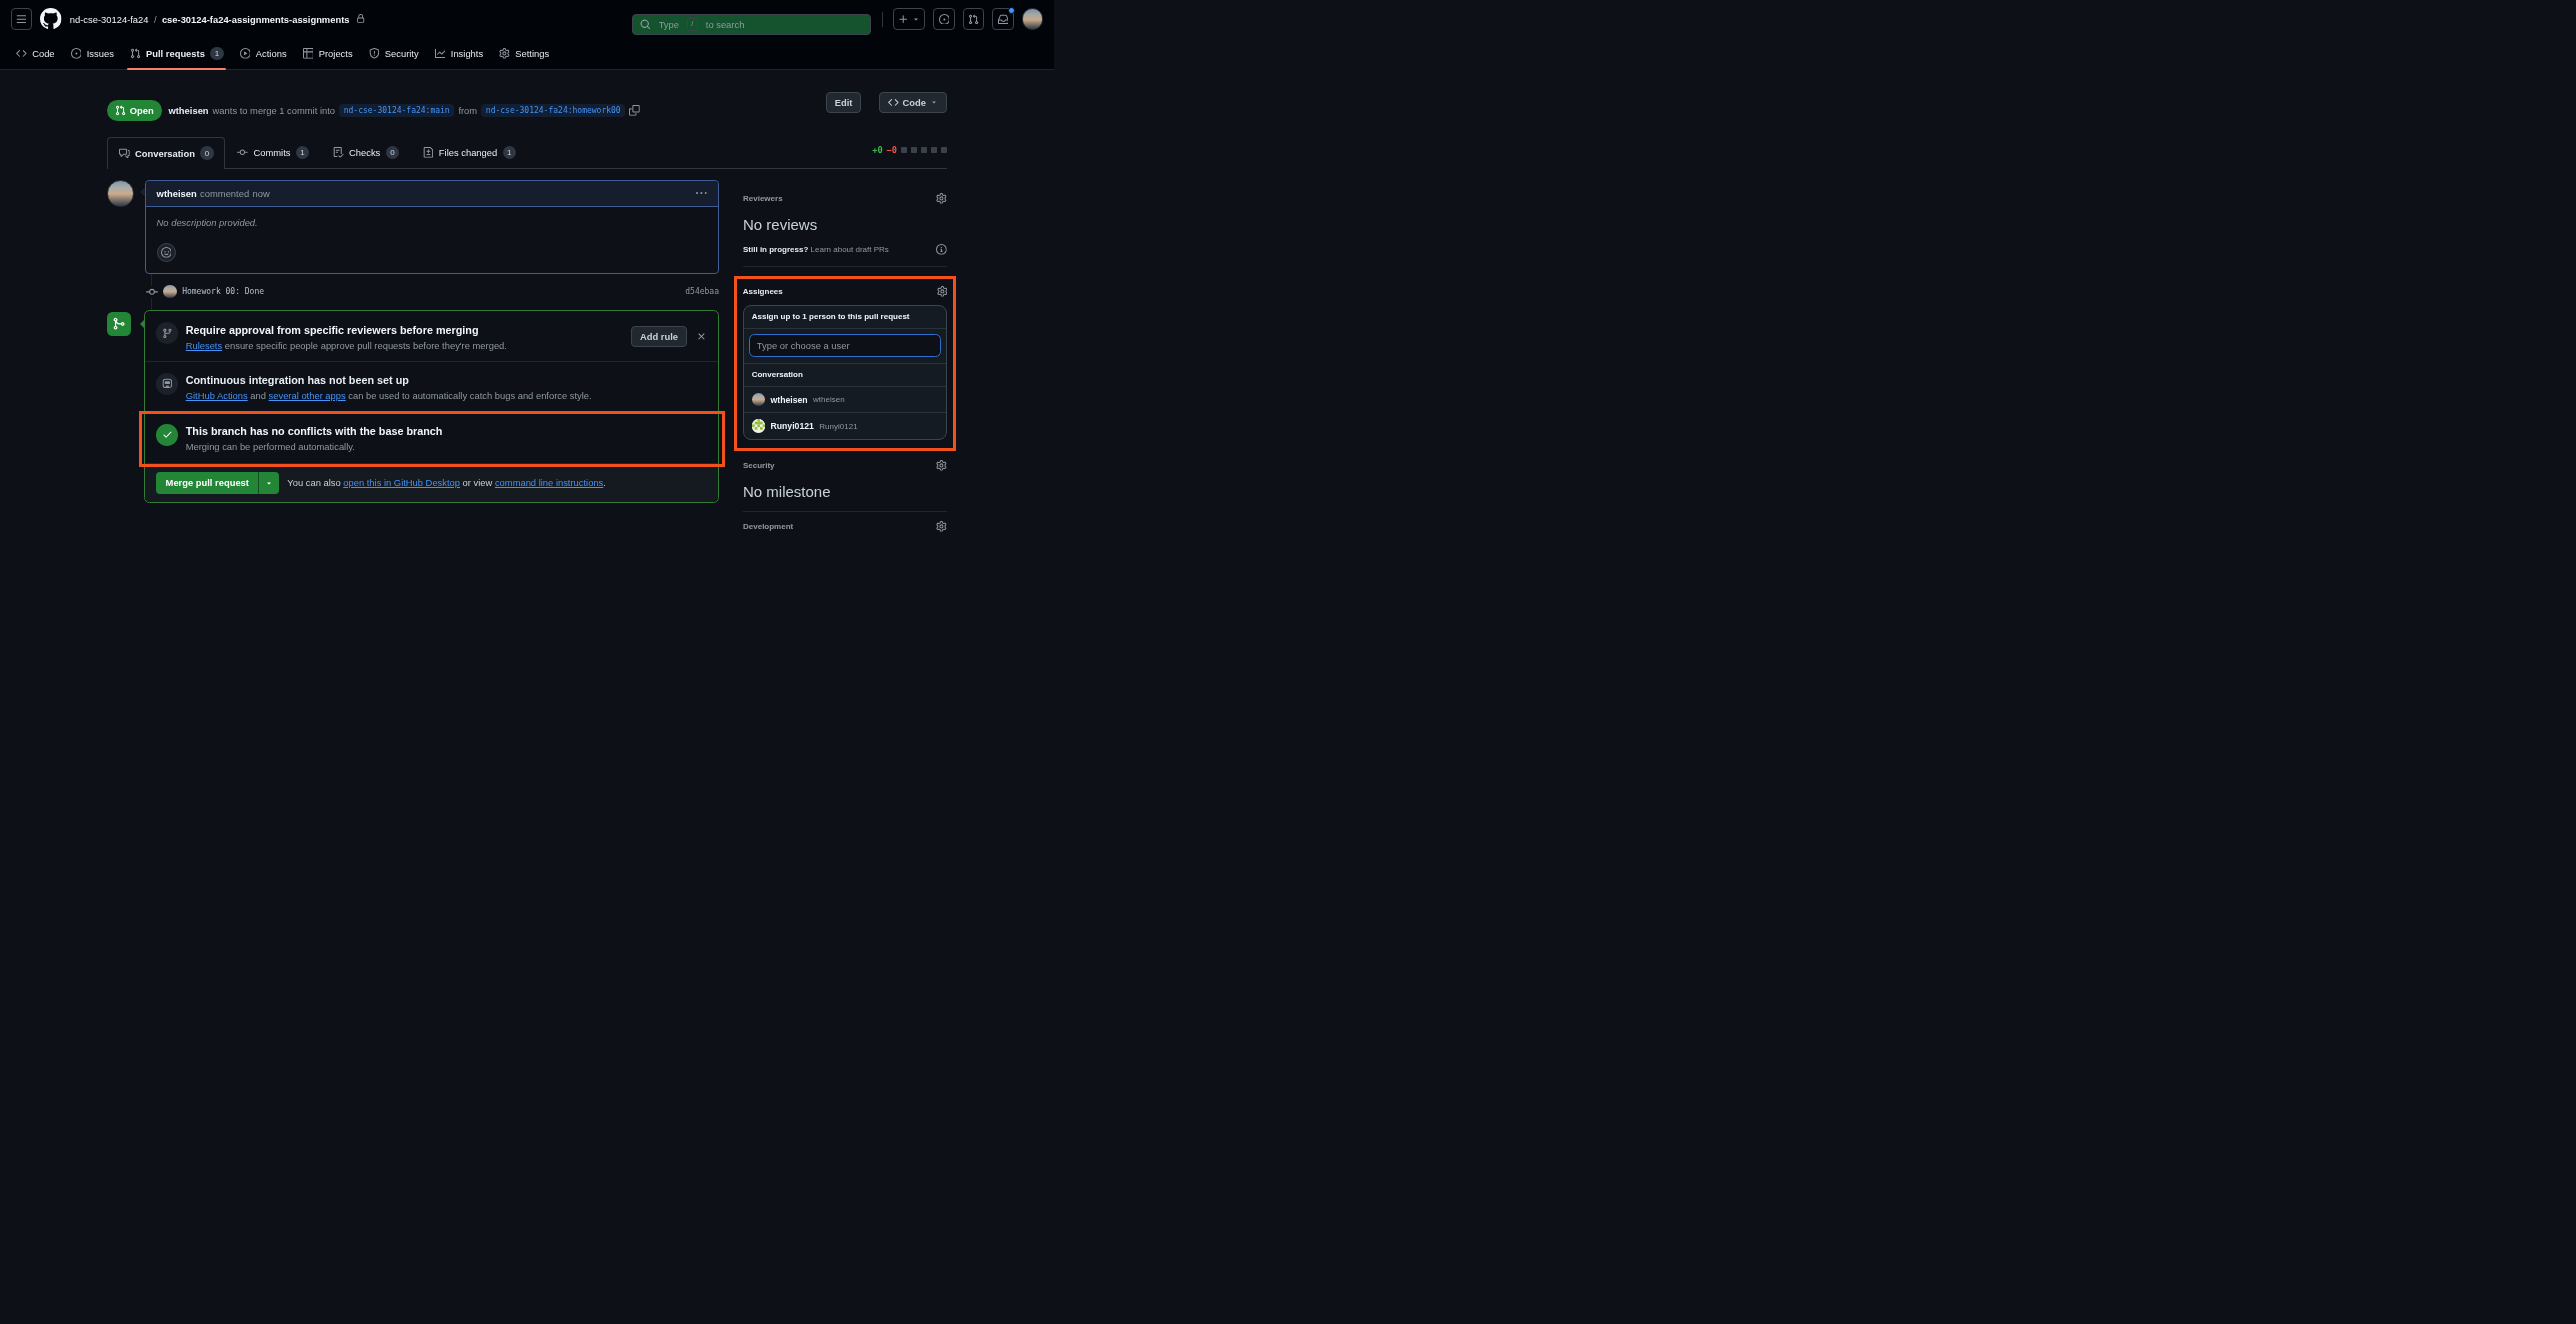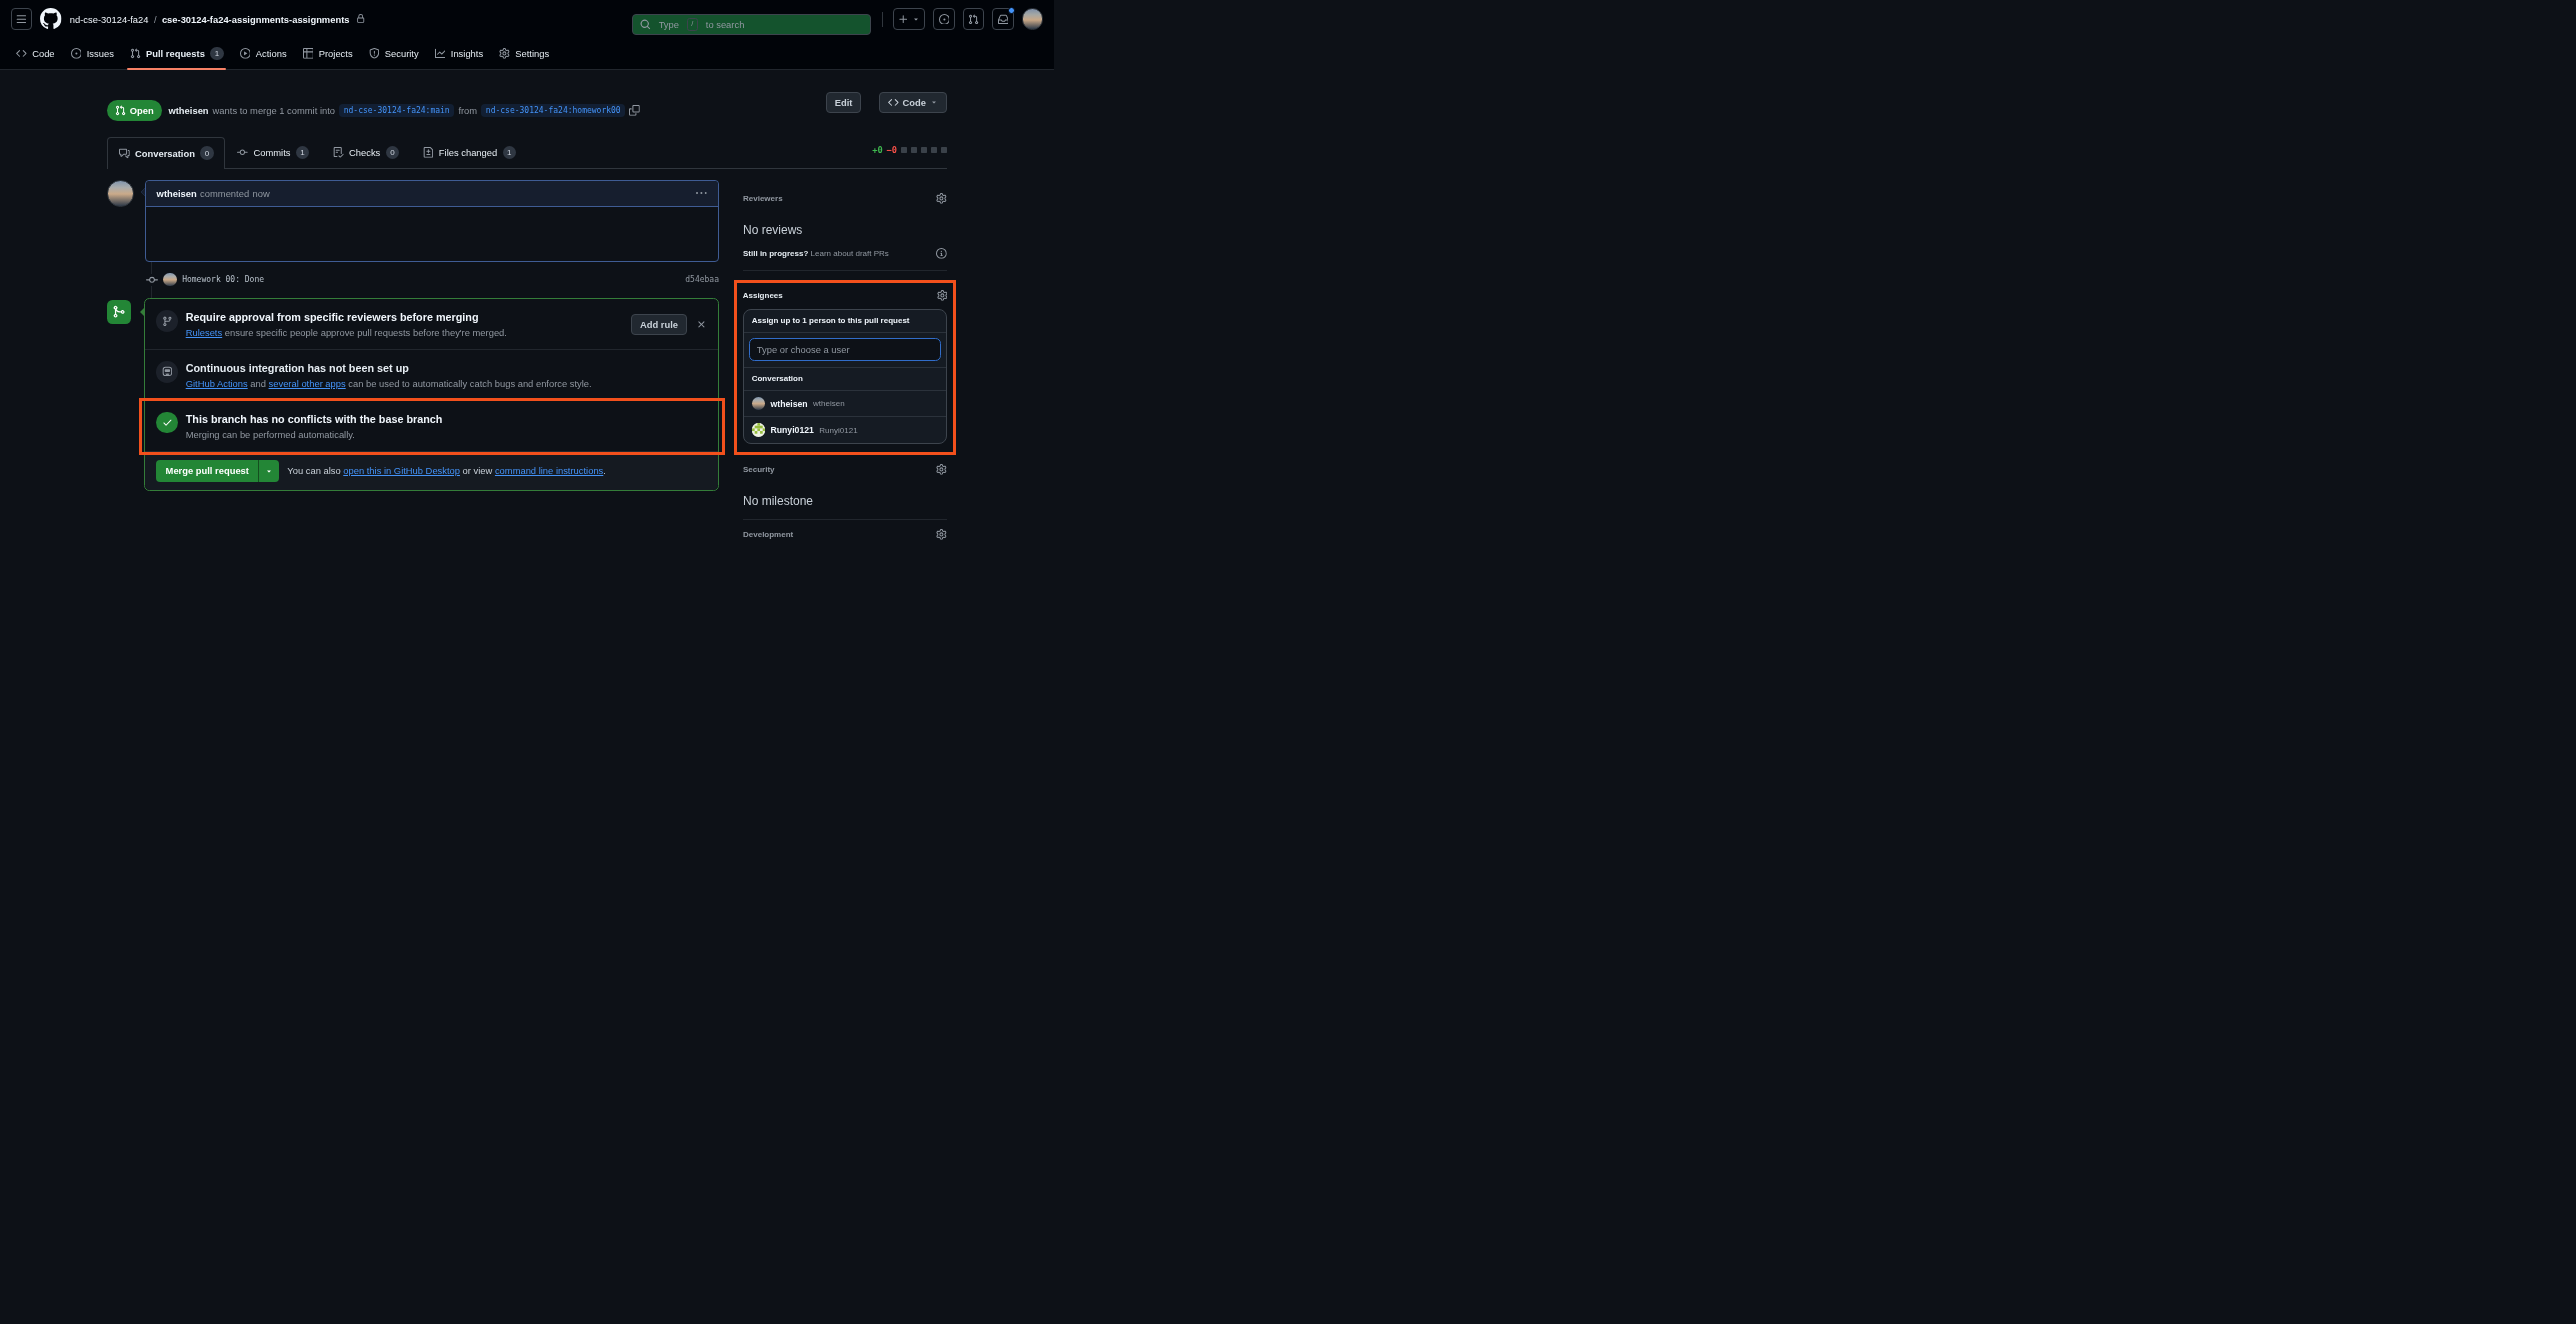--- a/index.html
+++ b/index.html
@@ -205,21 +205,21 @@
   .assignees-wrap {
     border:3.4px solid #f2501c; margin:9.4px -8.7px 9.4px; padding:6.7px 5.4px 8px;
     position:relative;
   }
 
   
   .sidebar { width:204px; flex:none; padding-top:13.4px; }
   .sb-head { display:flex; align-items:center; justify-content:space-between; }
   .sb-heading { font-size:8px; font-weight:700; color:#9198a1; }
   .gear { color:#9198a1; cursor:pointer; }
-  .sb-body { margin-top:19px; font-size:12px; color:#c9d1d9; }
+  .sb-body { margin-top:12px; font-size:15px; color:#c9d1d9; }
   .sb-hint { margin-top:10.8px; font-size:8px; display:flex; align-items:center; justify-content:space-between; }
   .sb-hint .q { color:#e6edf3; font-weight:700; }
   .sb-hint .lk { color:#9198a1; cursor:pointer; }
   .sb-divider { border-top:0.7px solid #21262d; margin:10.8px 0 9.4px; }
 
   .assignee-panel {
     margin-top:8px; background:#151b23; border:0.7px solid #3d444d; border-radius:8px;
     overflow:hidden;
   }
   .ap-title { padding:6.7px 8px; font-size:8px; font-weight:700; color:#f0f6fc; border-bottom:0.7px solid #2b323b; }
@@ -562,20 +562,28 @@
           <div class="comment-head">
             <span class="author">wtheisen</span>
             <span class="muted">commented</span>
             <span class="muted">now</span>
             <span class="kebab">
                 <svg width="10.8" height="10.8" viewBox="0 0 16 16">
                   <use href="#i-kebab"></use>
                 </svg>
               </span>
           </div>
+          <div class="comment-body">
+            <div class="no-desc">No description provided.</div>
+            <button class="emoji-btn">
+                <svg width="10.8" height="10.8" viewBox="0 0 16 16">
+                  <use href="#i-smiley"></use>
+                </svg>
+              </button>
+          </div>
         </div>
       </div>
 
       <div class="commit-row">
         <span class="commit-ic">
             <svg width="12" height="12" viewBox="0 0 16 16">
               <use href="#i-commit"></use>
             </svg>
           </span>
         <span class="avatar-20"></span>

